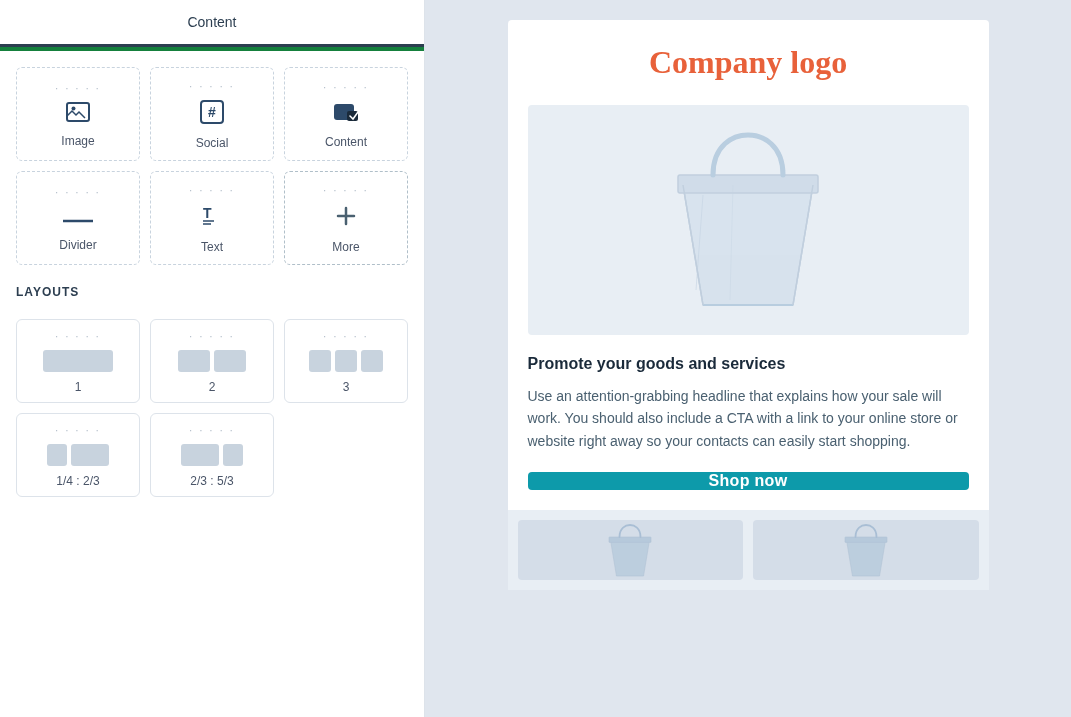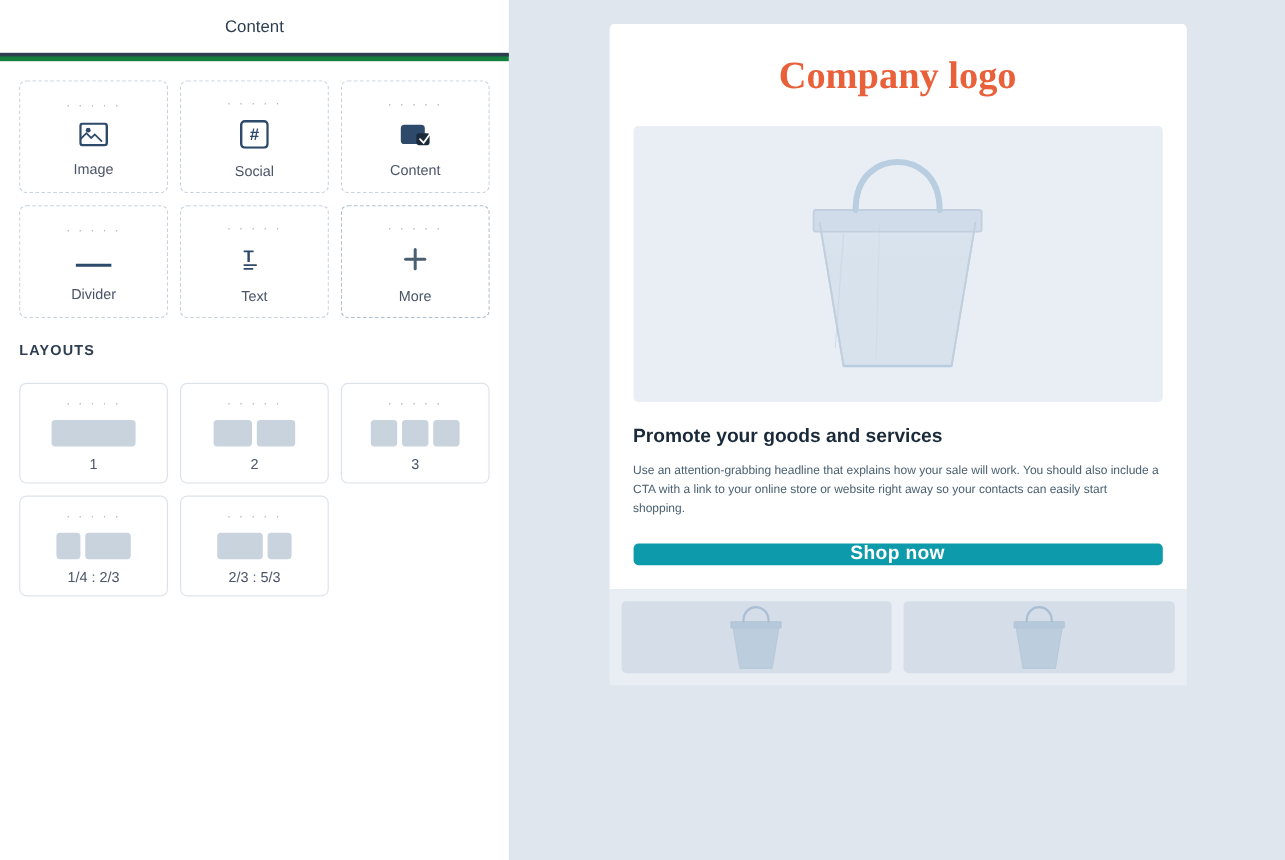--- a/index.html
+++ b/index.html
@@ -200,21 +200,21 @@
     }
 
     .promo-headline {
       font-size: 16px;
       font-weight: 700;
       color: #1a2a3a;
       margin-bottom: 12px;
     }
 
     .promo-text {
-      font-size: 10px;
+      font-size: 14px;
       color: #4a6070;
       line-height: 1.6;
       margin-bottom: 20px;
     }
 
     .shop-now-btn {
       display: block;
       width: 100%;
       background: #0d9aaa;
       color: #fff;

